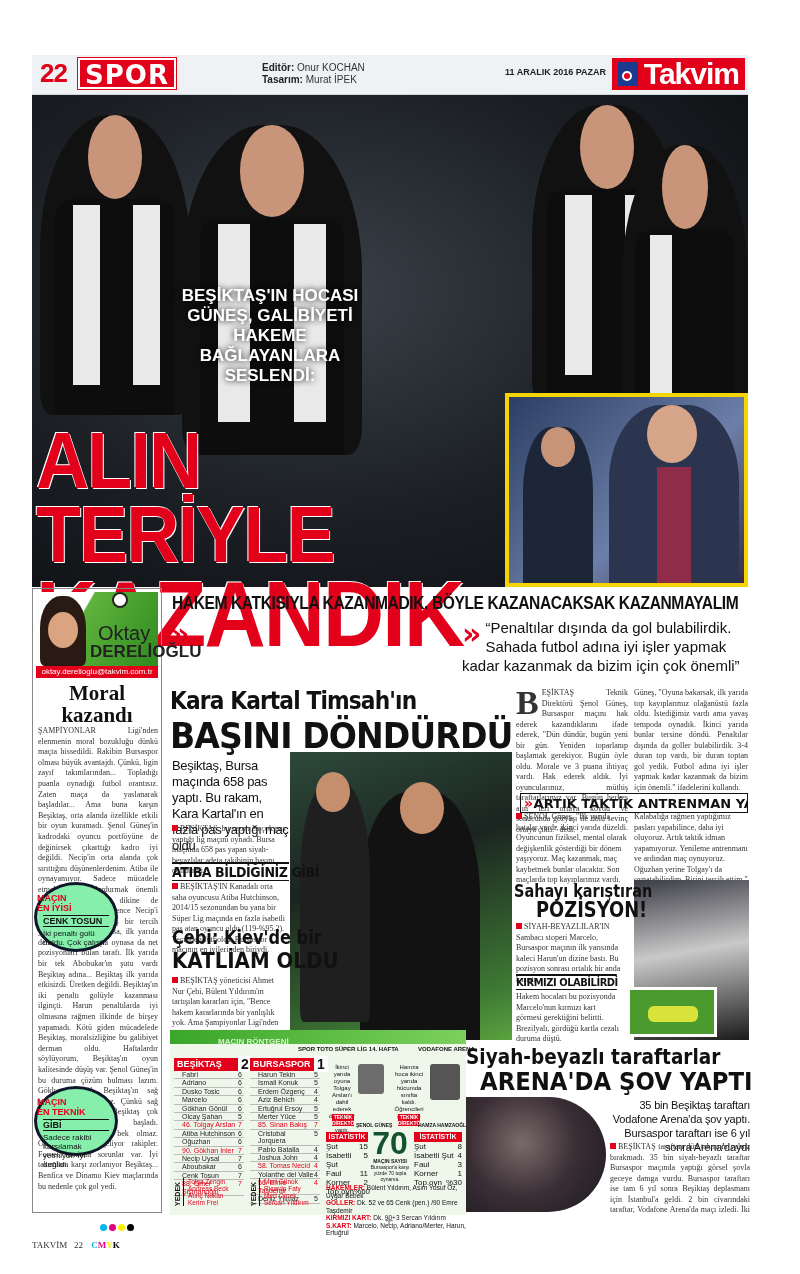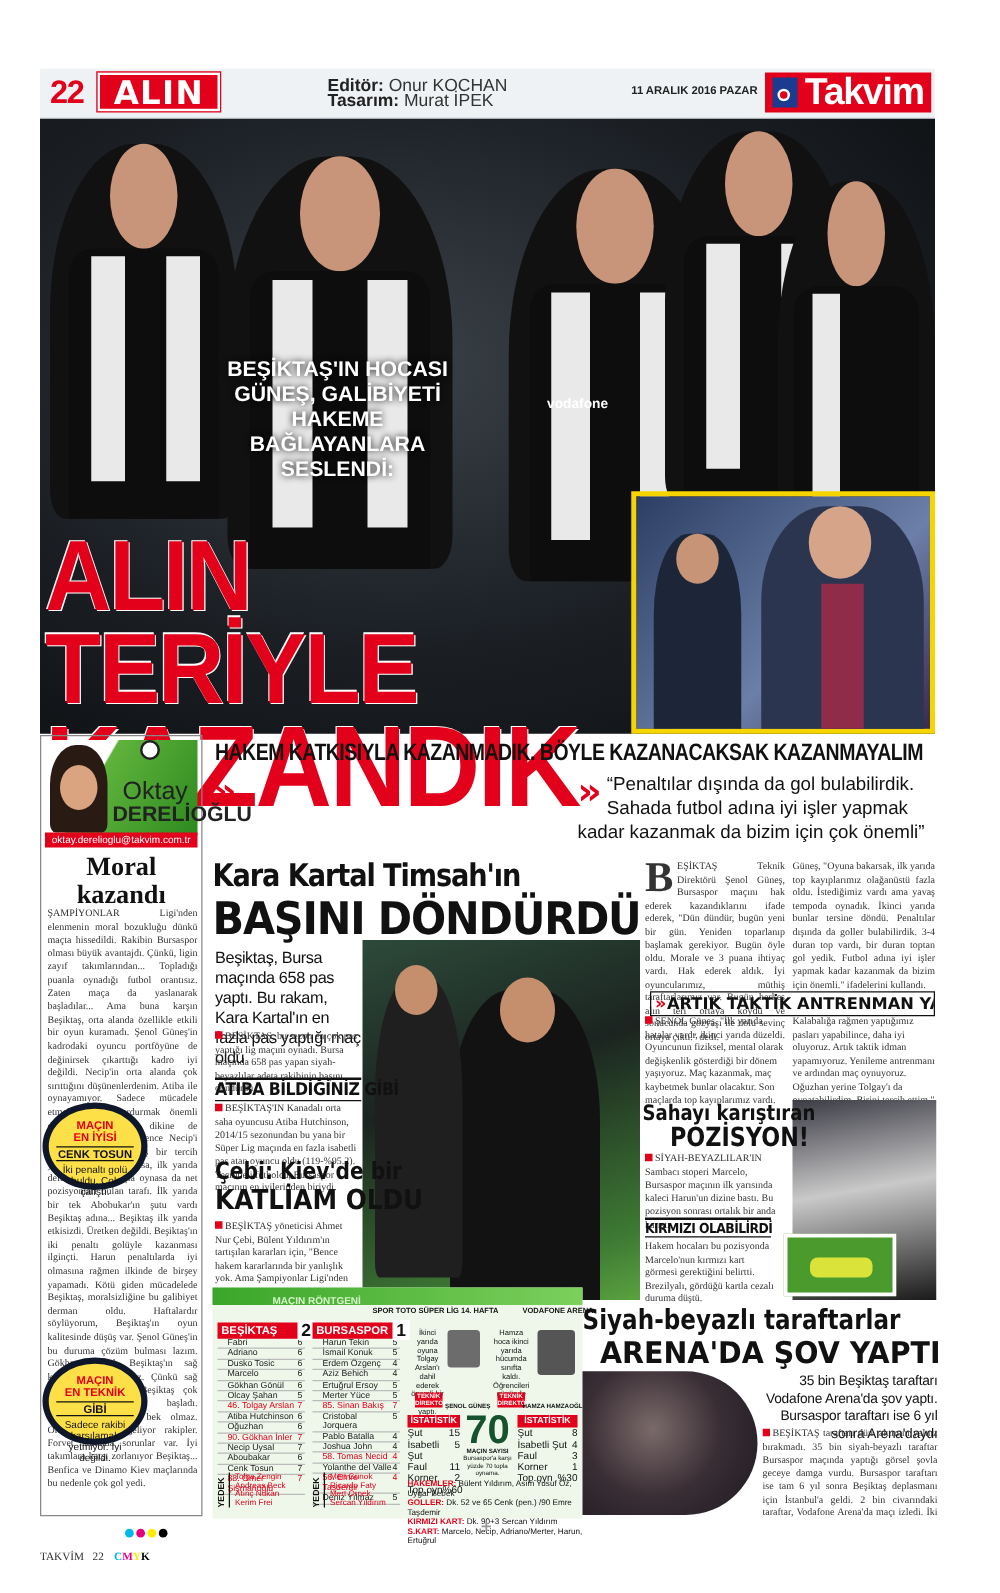--- a/index.html
+++ b/index.html
@@ -2,21 +2,21 @@
 <html><head>
 <meta charset="utf-8">
 <style>
 *{box-sizing:border-box;margin:0;padding:0}
 body{width:800px;height:1274px;background:#fff;font-family:"Liberation Sans",sans-serif;position:relative;overflow:hidden;color:#111}
 .abs{position:absolute}
 
 .hdr{left:32px;top:55px;width:716px;height:40px;background:#eef2f4;border-bottom:1px solid #cfd8dc}
 .pgnum{left:40px;top:58px;font:bold 26px "Liberation Sans",sans-serif;color:#e2001a;letter-spacing:-1px}
 .spor{left:78px;top:58px;width:98px;height:31px;background:#e2001a;color:#fff;font:bold 26px "DejaVu Sans",sans-serif;text-align:center;line-height:31px;letter-spacing:1px;border:2px solid #fff;outline:1px solid #e2001a}
-.credits{left:262px;top:62px;font-size:14px;color:#333;line-height:12px}
+.credits{left:262px;top:62px;font-size:10px;color:#333;line-height:12px}
 .credits b{color:#222}
 .date{left:505px;top:67px;font:bold 9px "Liberation Sans",sans-serif;color:#222}
 .logo{left:612px;top:58px;width:133px;height:32px;background:#e2001a;color:#fff;font:bold 30px "Liberation Sans",sans-serif;line-height:32px;text-align:right;padding-right:6px;letter-spacing:-1px}
 .logo .flag{position:absolute;left:6px;top:4px;width:20px;height:24px;background:#1a3b8f}
 .logo .flag i{position:absolute;left:4px;top:9px;width:10px;height:10px;border-radius:50%;background:#e2001a;border:2px solid #fff}
 
 .hero{left:32px;top:95px;width:716px;height:492px;background:radial-gradient(ellipse at 40% 40%,#3a4148 0%,#1b1f24 55%,#0c0e10 100%);overflow:hidden}
 .player{position:absolute;background:#111;border-radius:45% 45% 8% 8%;}
 .player .shirt{position:absolute;left:10%;top:28%;width:80%;height:72%;background:#0d0d0d;border-radius:20px 20px 0 0}
 .player .head{position:absolute;left:32%;top:0;width:36%;height:28%;background:#c8957a;border-radius:50%}
@@ -34,21 +34,21 @@
 .col{left:32px;top:588px;width:130px;height:625px;border:1px solid #888}
 .col-photo{left:36px;top:592px;width:122px;height:76px;background:linear-gradient(120deg,#fff 35%,#5fb33c 36%,#2e8a1e 100%)}
 .col-face{left:40px;top:596px;width:46px;height:70px;background:#2a1a14;border-radius:45% 45% 10% 10%}
 .col-face i{position:absolute;left:8px;top:16px;width:30px;height:36px;background:#d9a47f;border-radius:50%}
 .ball{left:112px;top:592px;width:16px;height:16px;border-radius:50%;background:#fff;border:2px solid #222}
 .col-name1{left:98px;top:622px;font:20px "Liberation Sans",sans-serif;color:#222}
 .col-name2{left:90px;top:642px;font:bold 17px "Liberation Sans",sans-serif;color:#222}
 .col-mail{left:36px;top:666px;width:122px;height:12px;background:#e2001a;color:#fff;font-size:8px;text-align:center;line-height:12px}
 .col-title{left:34px;top:682px;width:126px;text-align:center;font:bold 21px "Liberation Serif",serif;line-height:22px}
 .col-body{left:38px;top:726px;width:120px;font:8px "Liberation Serif",serif;line-height:10.6px;color:#333}
-.badge{width:84px;height:70px;border-radius:50%;background:#fde047;border:5px solid #0f172a;text-align:center;padding-top:8px}
+.badge{width:84px;height:70px;border-radius:50%;background:#86efac;border:3px solid #0f172a;padding-top:8px}
 .badge .t1{font:bold 9px "Liberation Sans",sans-serif;color:#e2001a;line-height:10px}
 .badge .t2{font:bold 9px "Liberation Sans",sans-serif;color:#111;border-top:1px solid #111;border-bottom:1px solid #111;margin:2px 6px}
 .badge .t3{font:8px "Liberation Sans",sans-serif;color:#111;line-height:9px;padding:0 6px}
 
 .deck{left:172px;top:592px;font:bold 19px "Liberation Sans",sans-serif;letter-spacing:-0.5px;transform:scaleX(0.82);transform-origin:left;white-space:nowrap}
 .quote-mark{font:bold 30px "DejaVu Sans",sans-serif;color:#e2001a;letter-spacing:-10px}
 .q{font:15px "Liberation Sans",sans-serif;line-height:19px;color:#111}
 
 .kk1{left:170px;top:686px;font:bold 25px "DejaVu Sans",sans-serif;letter-spacing:-1px;transform:scaleX(0.87);transform-origin:left;white-space:nowrap}
 .kk2{left:170px;top:715px;font:bold 36px "DejaVu Sans",sans-serif;letter-spacing:-1px;transform:scaleX(0.92);transform-origin:left;white-space:nowrap}
@@ -88,21 +88,21 @@
 .fans-lead{left:606px;top:1098px;width:144px;font:11px "Liberation Sans",sans-serif;line-height:14px;text-align:right;letter-spacing:-0.2px}
 .reg{font:bold 12px "DejaVu Sans",sans-serif;color:#999}
 .foot{left:32px;top:1240px;font:9px "Liberation Serif",serif;color:#333}
 .dot{display:inline-block;width:7px;height:7px;border-radius:50%;margin-right:2px}
 </style>
 </head>
 <body>
 
 <div class="abs hdr"></div>
 <div class="abs pgnum">22</div>
-<div class="abs spor">ALIN</div>
+<div class="abs spor">SPOR</div>
 <div class="abs credits">
   <div><b>Editör:</b> <span>Onur KOCHAN</span></div>
   <div><b>Tasarım:</b> <span>Murat İPEK</span></div>
 </div>
 <div class="abs date">11 ARALIK 2016 PAZAR</div>
 <div class="abs logo"><span class="flag">
       <i></i>
     </span><span>Takvim</span></div>
 
 <div class="abs hero">
@@ -110,27 +110,20 @@
       <div class="head"></div>
       <div class="shirt"></div>
       <div class="stripe" style="left:22%"></div>
       <div class="stripe" style="left:62%"></div>
     </div>
   <div class="player" style="left:150px;top:30px;width:180px;height:330px">
       <div class="head"></div>
       <div class="shirt"></div>
       <div class="stripe" style="left:20%"></div>
       <div class="stripe" style="left:62%"></div>
-    </div>
-  <div class="player" style="left:375px;top:40px;width:170px;height:330px">
-      <div class="head"></div>
-      <div class="shirt"></div>
-      <div class="stripe" style="left:20%"></div>
-      <div class="stripe" style="left:62%"></div>
-      <span class="sponsor">vodafone</span>
     </div>
   <div class="player" style="left:500px;top:10px;width:150px;height:300px">
       <div class="head"></div>
       <div class="shirt"></div>
       <div class="stripe" style="left:22%"></div>
       <div class="stripe" style="left:62%"></div>
     </div>
   <div class="player" style="left:590px;top:50px;width:126px;height:300px">
       <div class="head"></div>
       <div class="shirt"></div>

